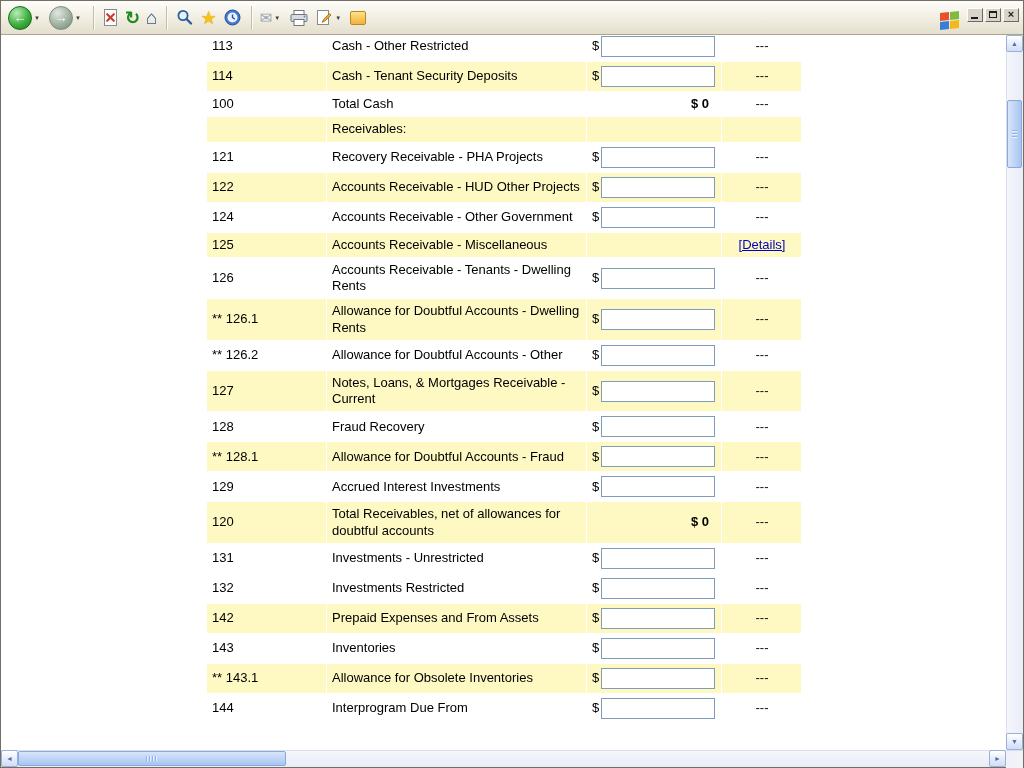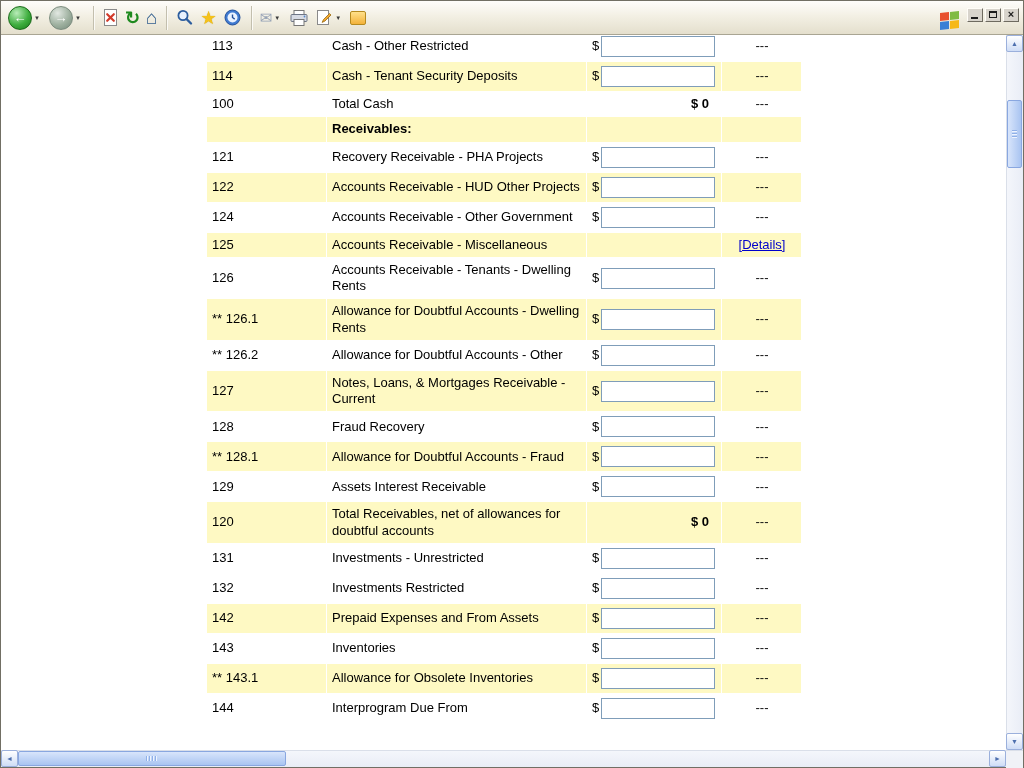--- a/index.html
+++ b/index.html
@@ -44,21 +44,21 @@
   .page-view { position:absolute; left:0; top:0; right:17px; bottom:0; overflow:hidden; }
 
   .fds { border-collapse:collapse; width:595px; margin:-4px 0 0 205px; font-size:13px; color:#000; table-layout:fixed; }
   .fds td { border:1px solid #fff; padding:4px 4px 4px 5px; vertical-align:middle; line-height:1.25; }
   .fds tr.shaded td { background:#fef9c3; }
   .c-num  { width:120px; text-align:left; }
   .c-desc { width:260px; }
   .c-amt  { width:135px; }
   .c-tail { width:80px; text-align:center; color:#111; }
   tr.total .c-num, tr.total .c-desc { font-weight:normal; }
-  tr.section .c-desc { font-weight:bold; }
+  tr.section .c-desc { font-weight:normal; }
   .amt-wrap { display:flex; align-items:center; }
   .cur { margin-right:2px; }
   input.amount { width:114px; height:21px; border:1px solid #7f9db9; background:#fff;
                  font:13px "Liberation Sans", sans-serif; padding:1px 3px; }
   .total-amt { display:block; text-align:right; padding-right:8px; font-weight:bold; }
   a.details-link { color:#0000cc; text-decoration:underline; }
 
   
   .vscroll { position:absolute; top:0; right:0; bottom:0; width:17px;
              background:linear-gradient(90deg,#f4f6fb,#e9edf6); border-left:1px solid #dadfe9; }
@@ -311,21 +311,21 @@
               <td class="c-amt">
                 <span class="amt-wrap">
                   <span class="cur">$</span>
                   <input type="text" class="amount" style="">
                 </span>
               </td>
               <td class="c-tail">---</td>
             </tr>
             <tr class="input">
               <td class="c-num">129</td>
-              <td class="c-desc">Assets Interest Receivable</td>
+              <td class="c-desc">Accrued Interest Investments</td>
               <td class="c-amt">
                 <span class="amt-wrap">
                   <span class="cur">$</span>
                   <input type="text" class="amount" style="">
                 </span>
               </td>
               <td class="c-tail">---</td>
             </tr>
             <tr class="shaded total">
               <td class="c-num">120</td>

